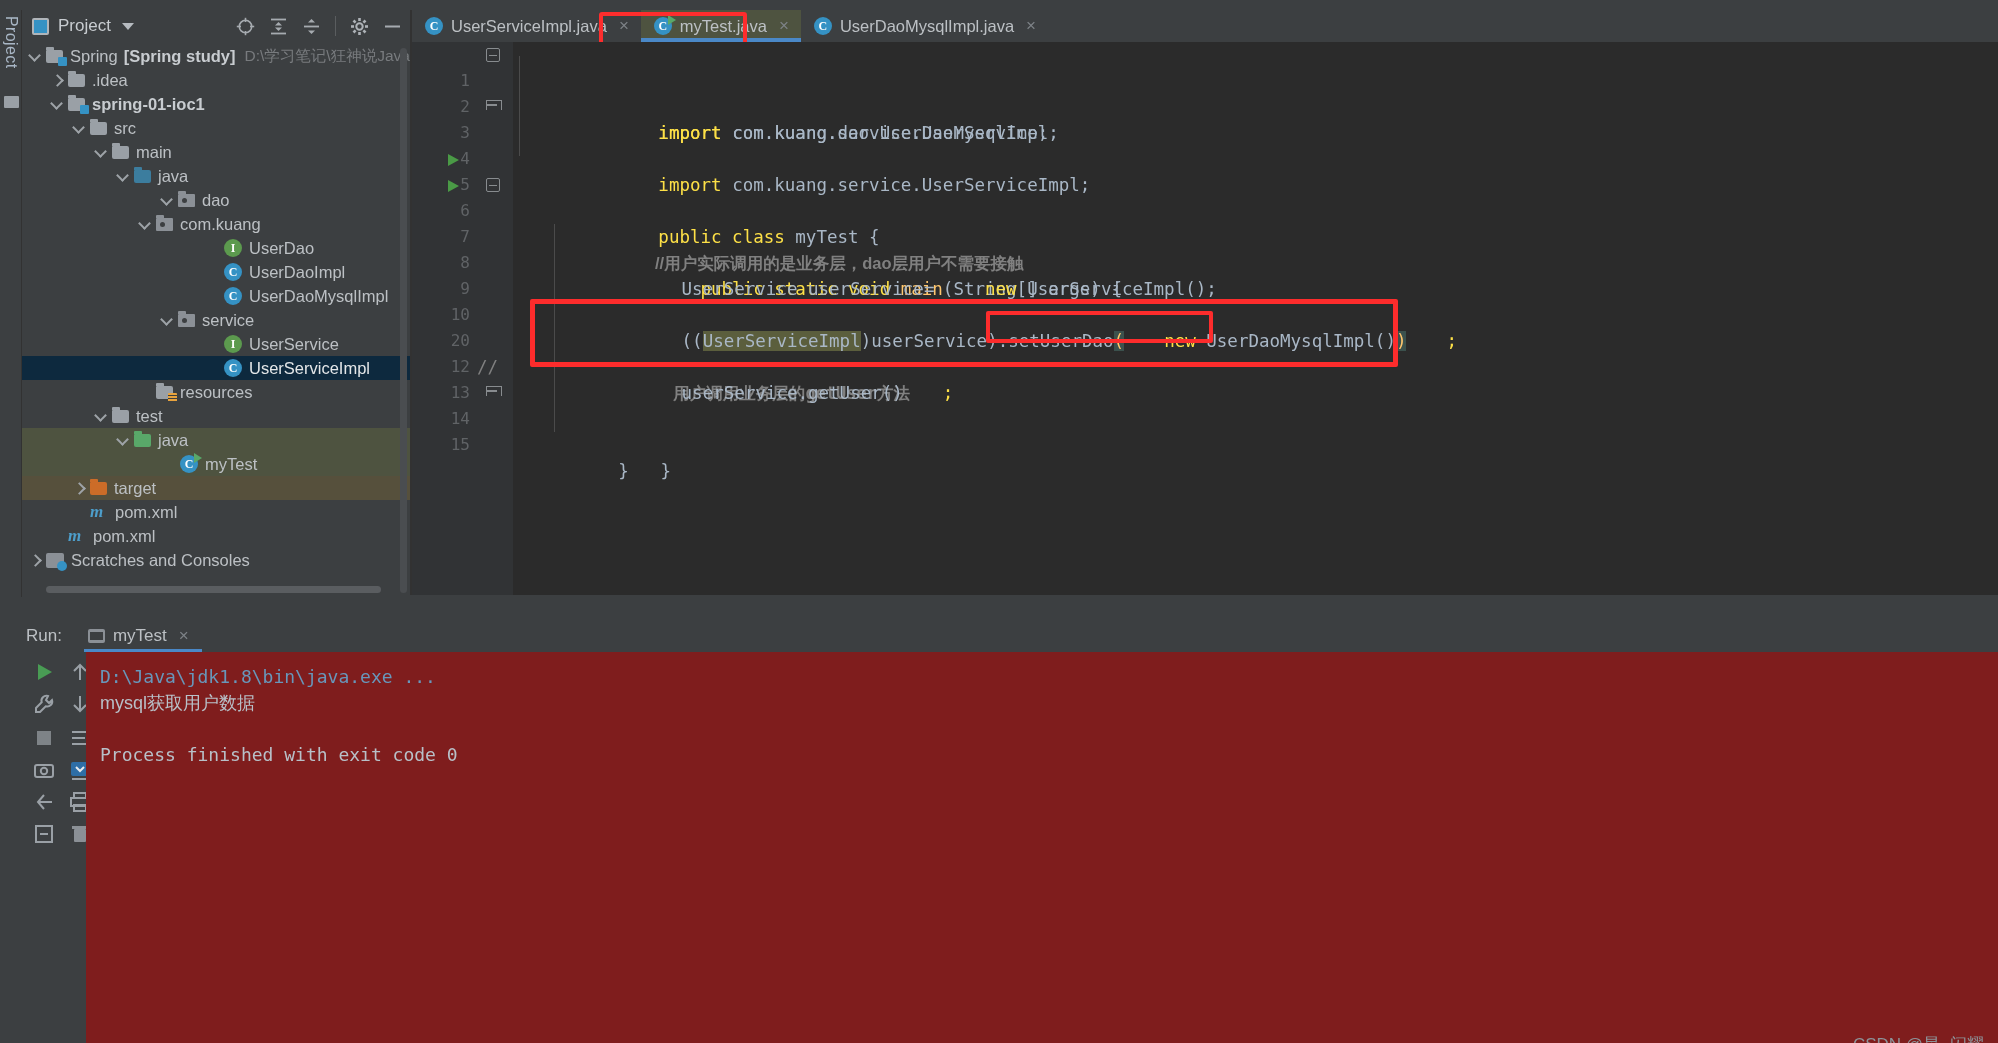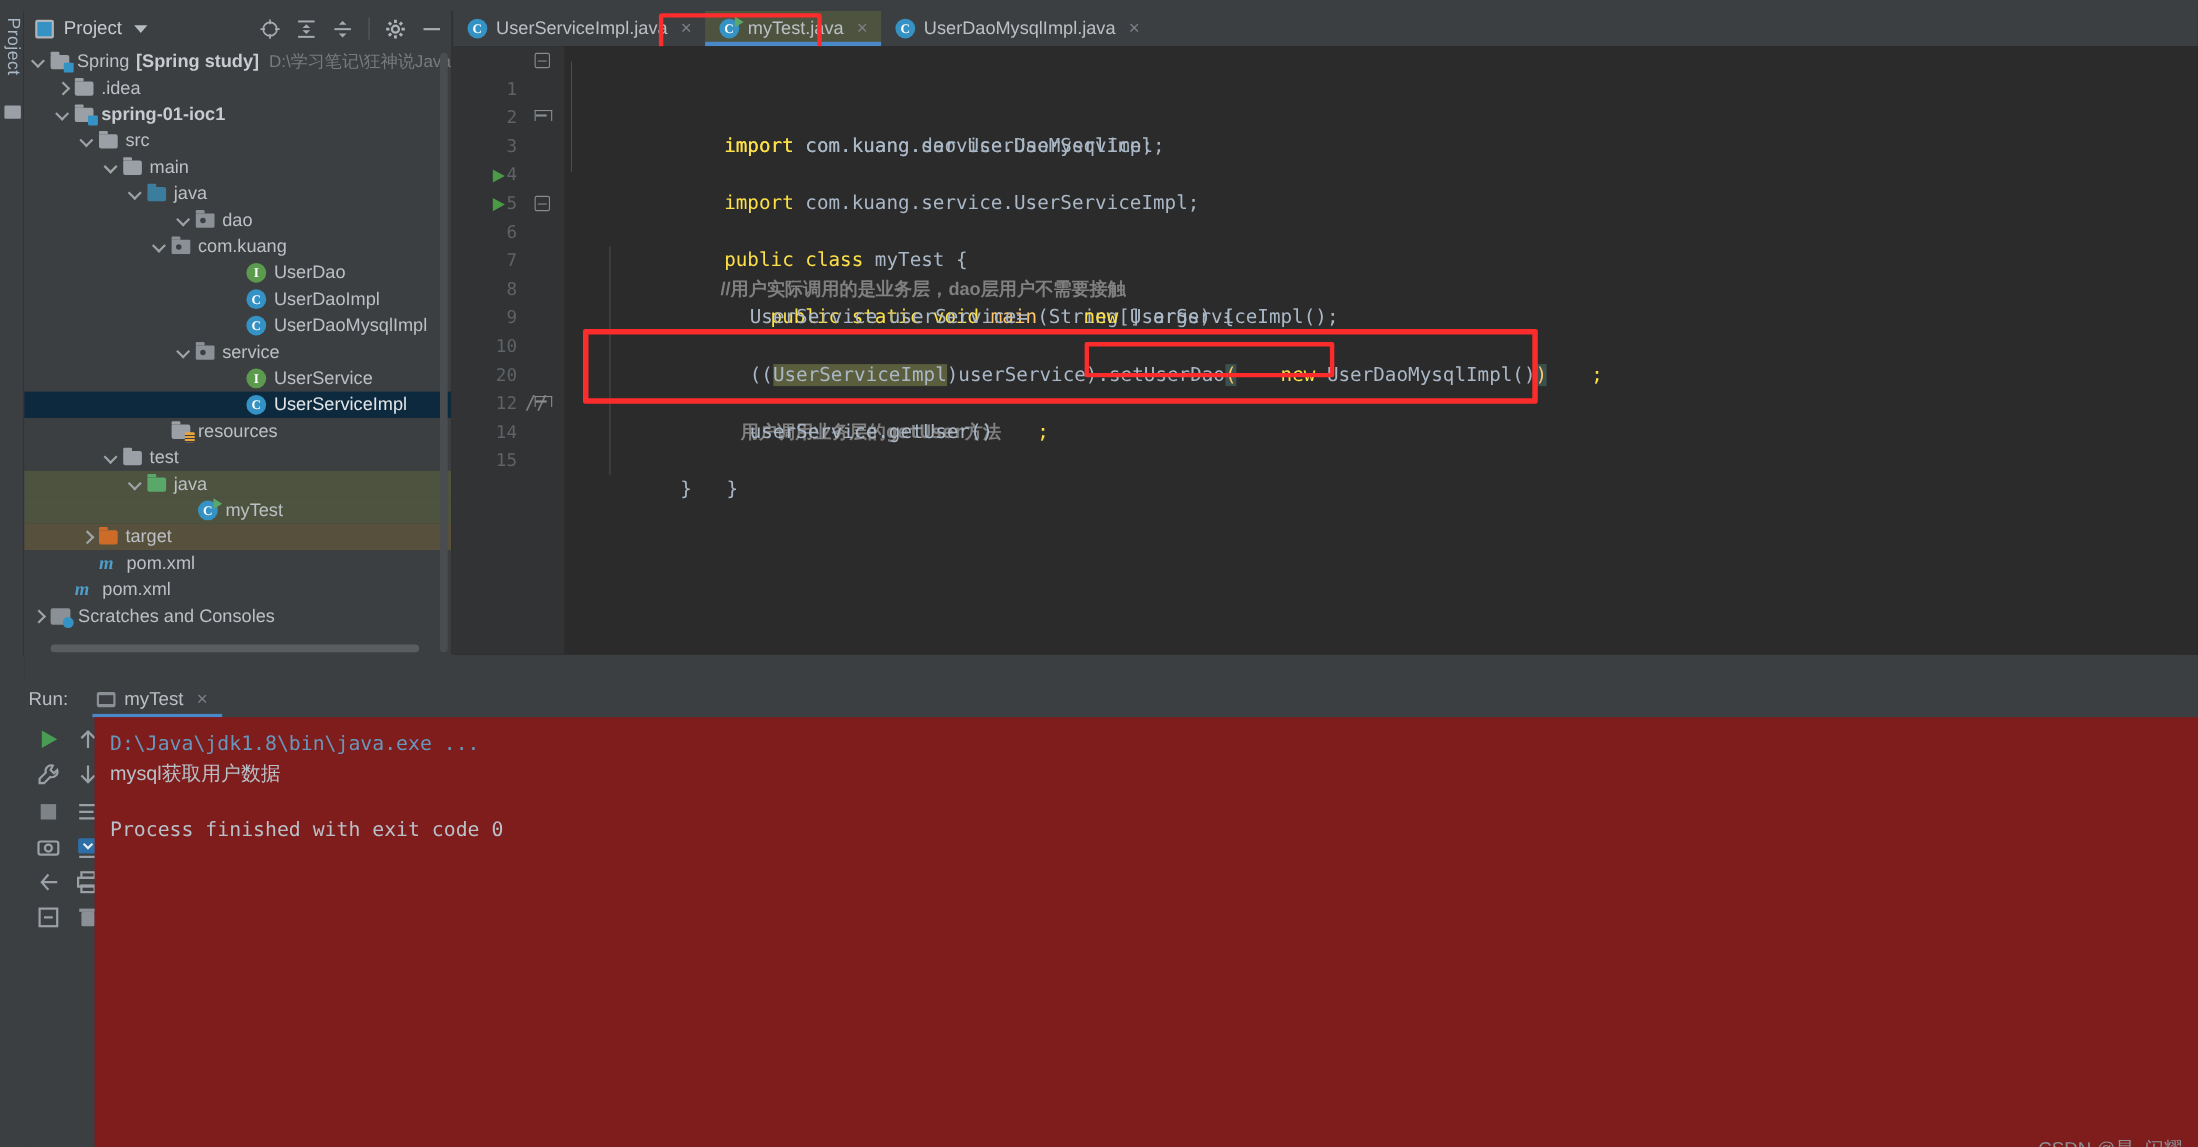--- a/index.html
+++ b/index.html
@@ -630,20 +630,23 @@
           <span class="lnum" style="left:-101px">20</span>
           <span class="cmt-slash" style="left:-36px">//</span>
           <span class="k-gray" style="font-family:'Liberation Sans',sans-serif;font-size:16.5px">            用户调用业务层的<span style="font-family:'DejaVu Sans Mono',monospace;font-size:17px">getUser</span>方法</span>
         </div>
 
         <div class="cline">
           <span class="lnum" style="left:-101px">12</span>
           <span class="code-indent">      </span><span class="k-plain">userService.getUser()</span><span class="k-orange">;</span>
         </div>
 
+        <div class="cline">
+          <span class="lnum" style="left:-101px">13</span>
+        </div>
 
         <div class="cline">
           <span class="lnum" style="left:-101px">14</span>
           <span class="foldmark tri" style="left:-27px"></span>
           <span class="code-indent">    </span><span class="k-plain">}</span>
         </div>
 
         <div class="cline">
           <span class="lnum" style="left:-101px">15</span>
           <span class="k-plain">}</span>

